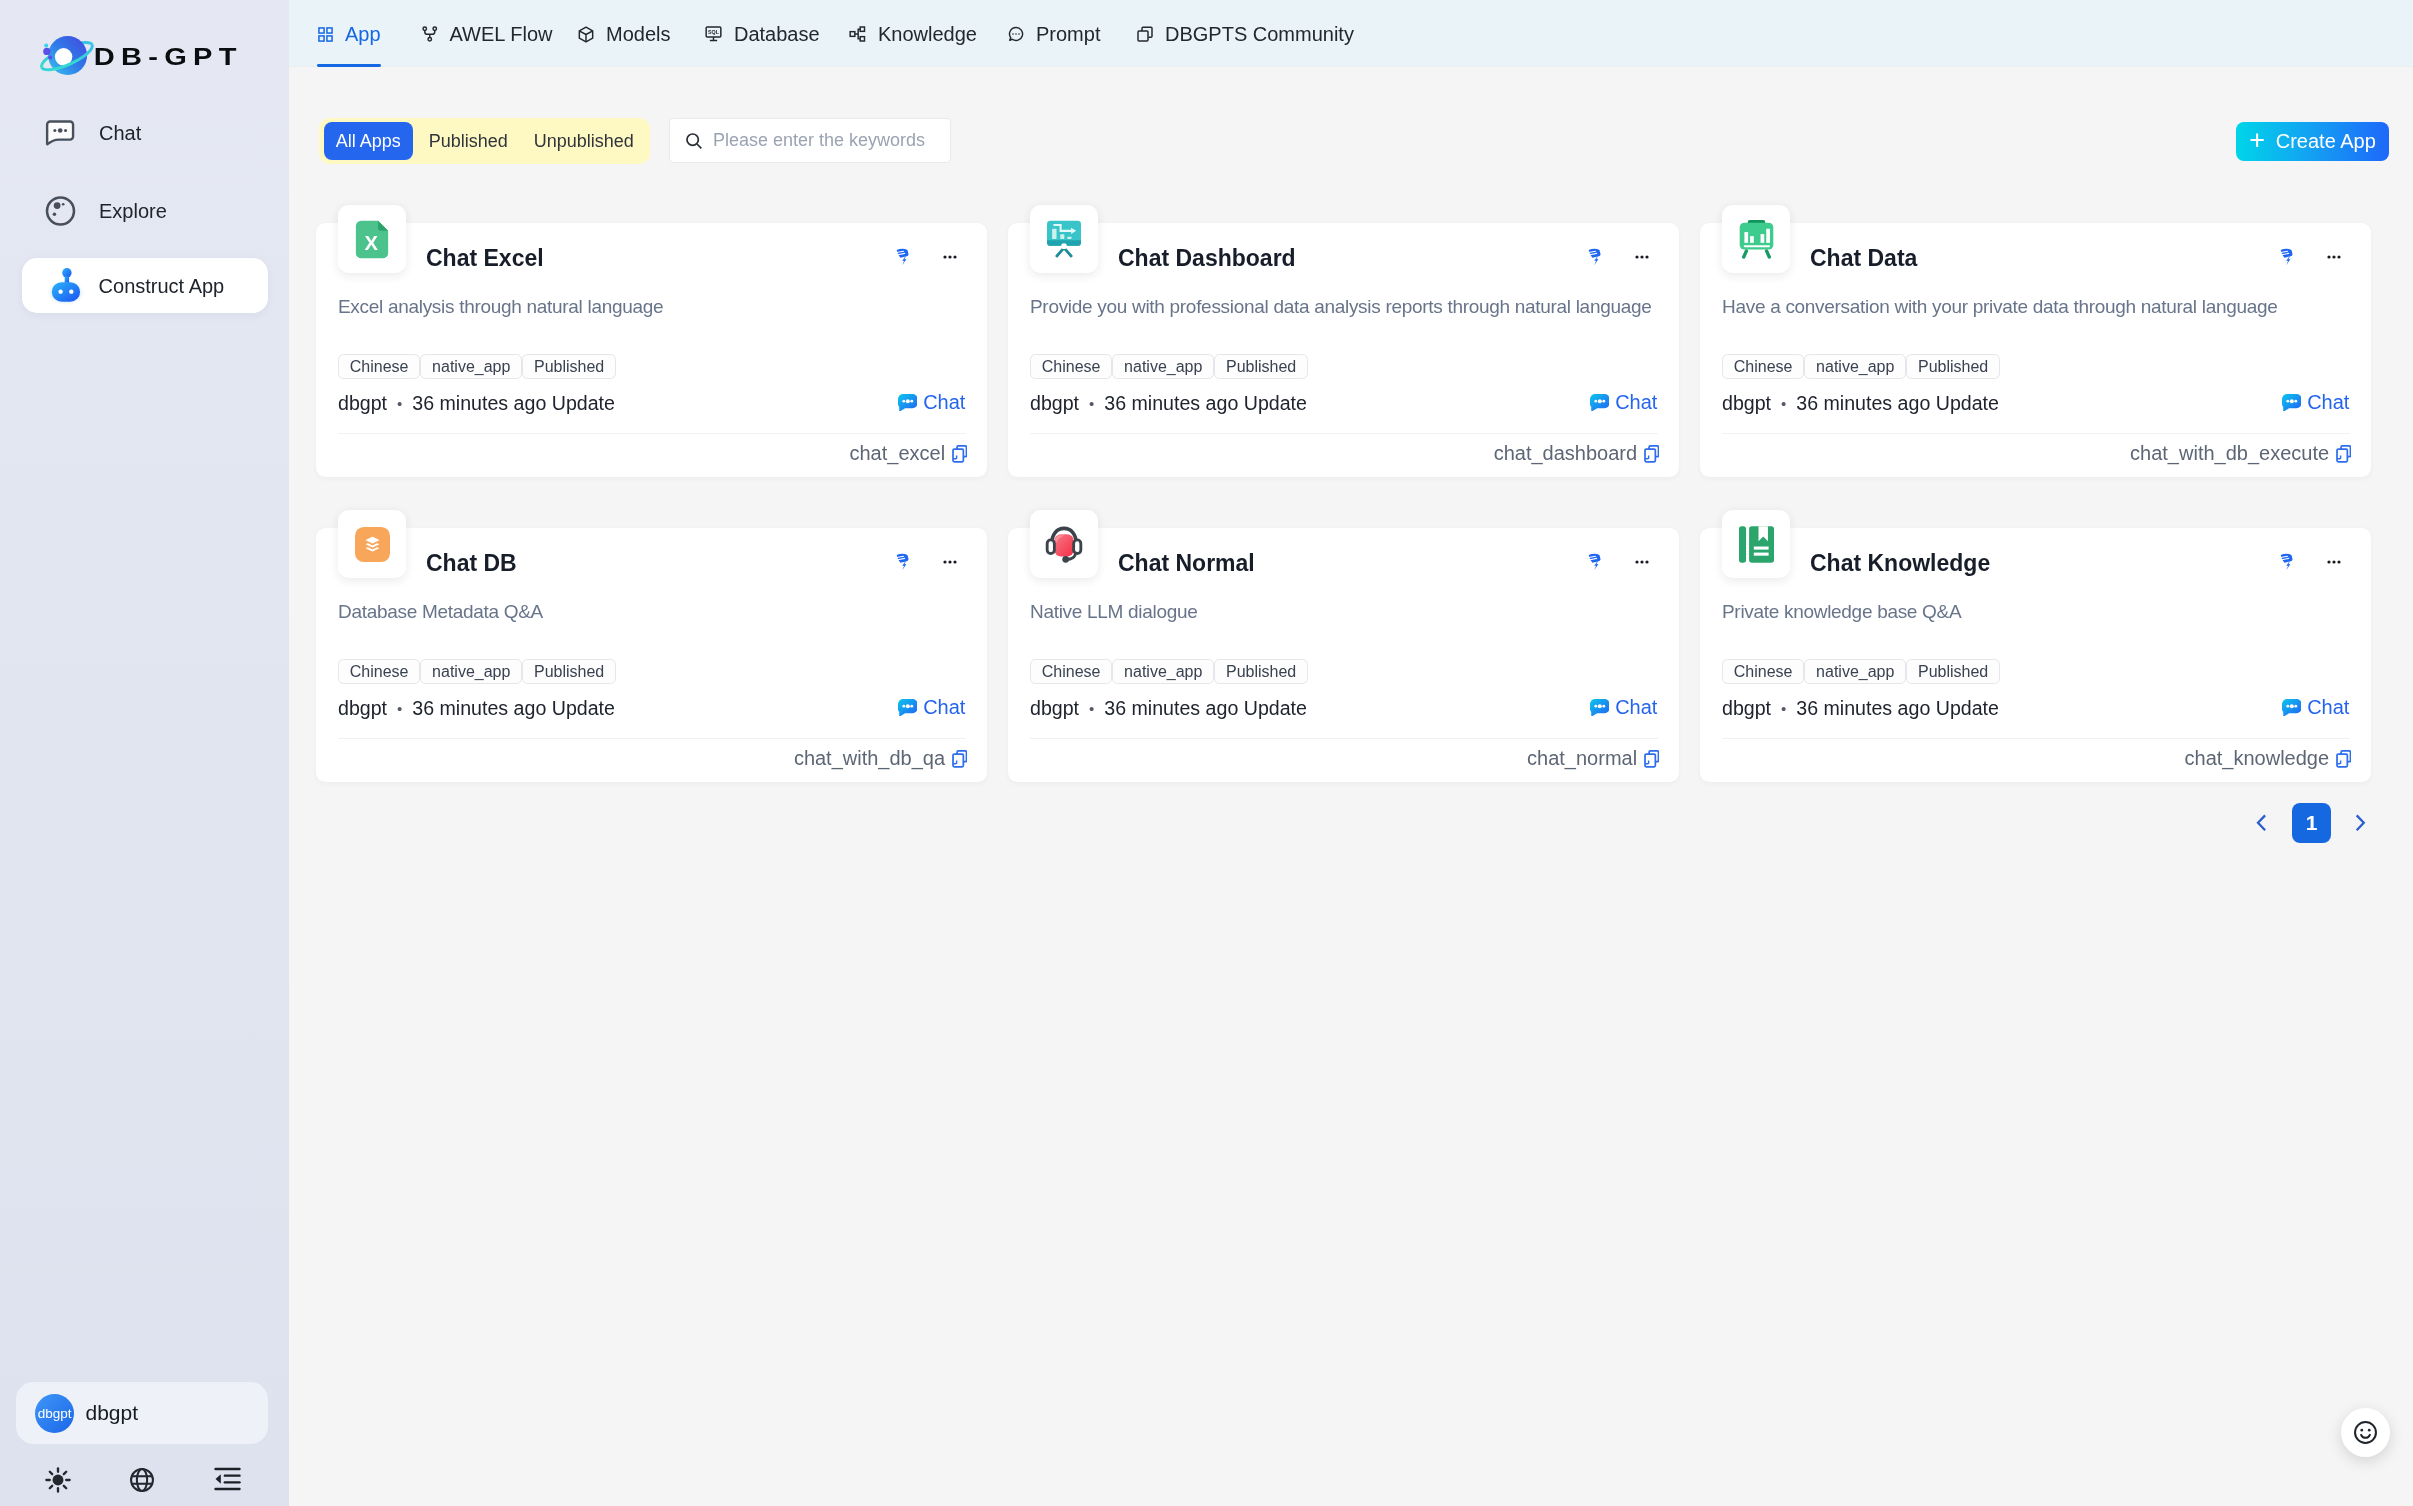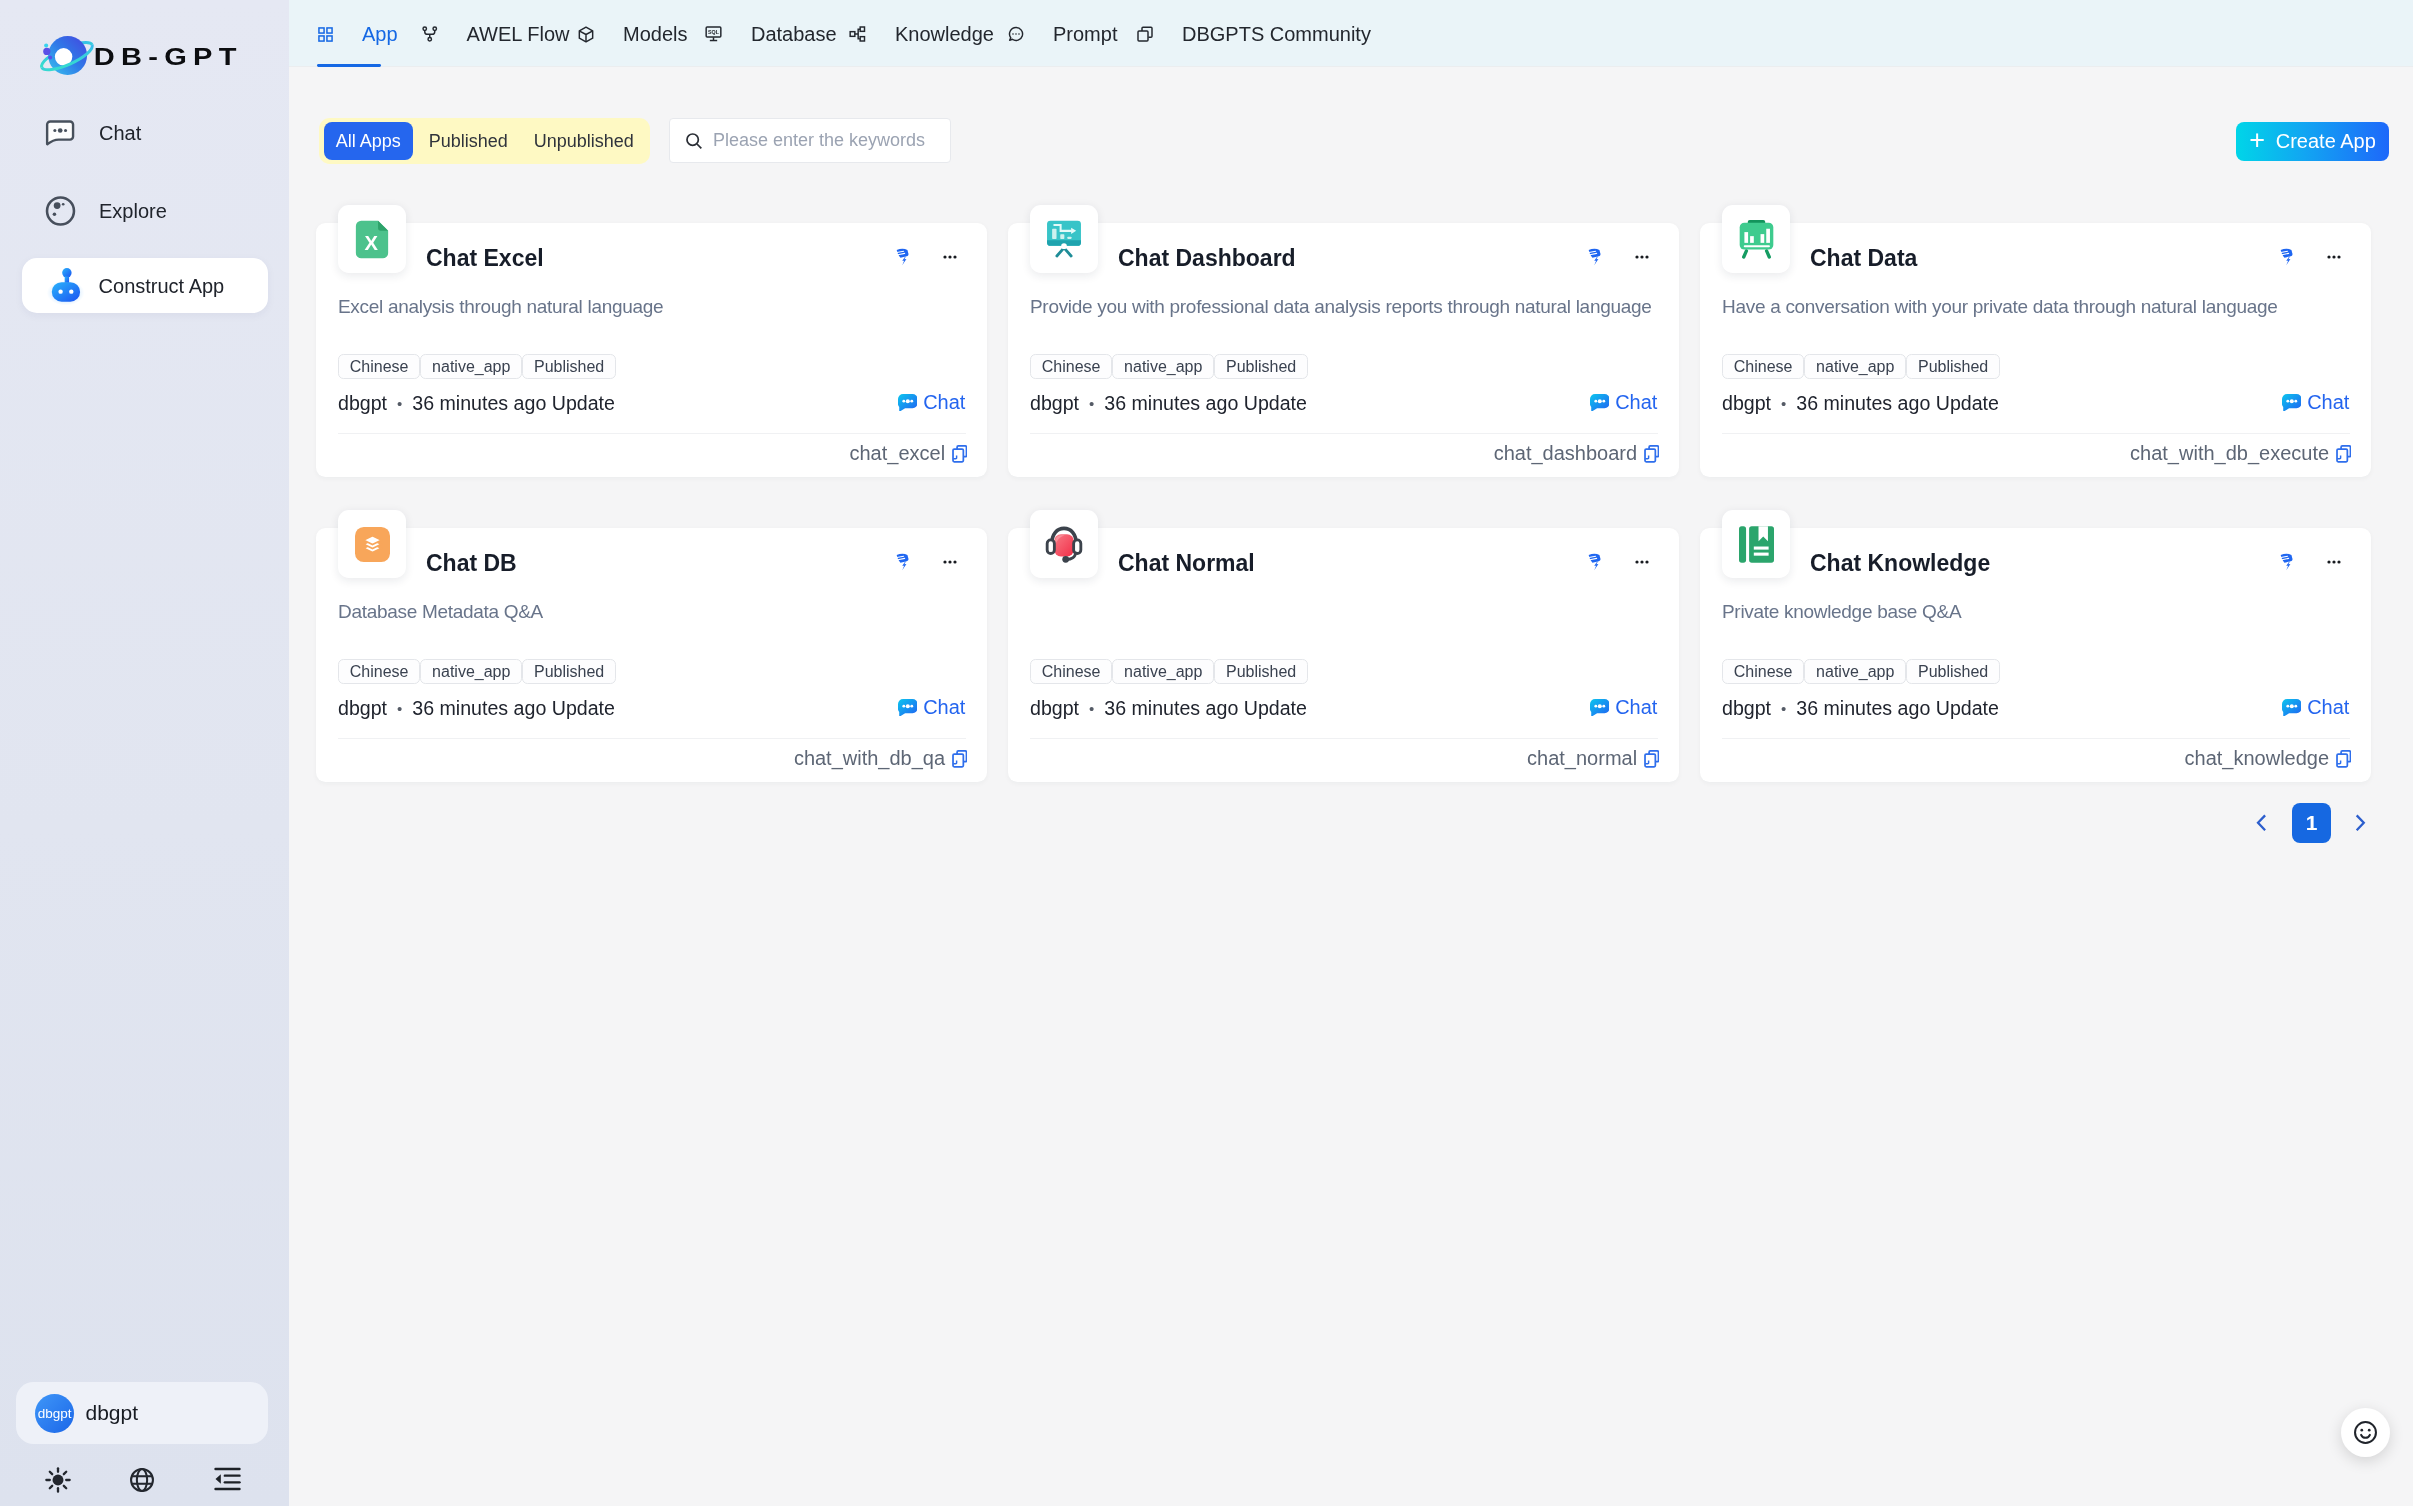--- a/index.html
+++ b/index.html
@@ -25,21 +25,21 @@
   #userchip .av { position:absolute; left:19.6px; top:11.5px; width:39px; height:39px; border-radius:50%;
     background:linear-gradient(135deg,#3f97f8 0%,#1b66e8 100%); color:#fff; font-size:13.5px;
     display:flex; align-items:center; justify-content:center; }
   #userchip .un { position:absolute; left:70px; top:50%; transform:translateY(-50%);
     font-size:21px; color:#171b22; }
   .bic { position:absolute; top:1467px; }
 
   
   #nav { position:absolute; left:289px; top:0; width:2124px; height:67px; background:#eaf4f8;
     border-bottom:1.4px solid #ebedef; }
-  .tab { position:absolute; top:0; padding-top:2px; height:66px; display:flex; align-items:center; gap:29px;
+  .tab { position:absolute; top:0; padding-top:2px; height:66px; display:flex; align-items:center; gap:12px;
     font-size:20px; color:#23272e; }
   .tab.on { color:#1568e4; font-weight:500; }
   #underline { position:absolute; left:-1.4px; top:64px; width:64px; height:3.4px; background:#1568e4; border-radius:1.4px;}
 
   
   #filters { position:absolute; left:319px; top:118px; width:331px; height:46px; background:#fef9c3;
     border-radius:10.8px; display:flex; align-items:center; }
   #filters .fon { margin-left:4.7px; height:38px; padding:0 12px; background:#2566ee; color:#fff;
     border-radius:8px; font-size:18px; display:flex; align-items:center; white-space:nowrap; }
   #filters .foff { font-size:18px; color:#30343c; padding:0 13px; white-space:nowrap; }
@@ -475,20 +475,21 @@
           <path d="M2.4 3 C7.8 0.6 13.6 0.5 18.3 2.8 L19.8 8.6 C20.2 10.3 19.2 11.8 17.4 12.2 L8 14.3 C5.3 11.3 3.4 7.5 2.4 3 z" fill="#1f66f1"></path>
           <path d="M2.7 6.6 L12.6 4.8" stroke="#fff" stroke-width="1.6" stroke-linecap="round"></path>
           <path d="M4.2 10 L14.2 7.9" stroke="#fff" stroke-width="1.6" stroke-linecap="round"></path>
           <path d="M14.8 12.8 L10.6 19 l2.8 -0.2 L10.6 25.4 L16.8 16.4 l-3 0.2 L16 12.6 z" fill="#1f66f1"></path>
         </svg>
       <svg class="cdots" width="14" height="4" viewBox="0 0 21 6">
           <circle cx="3" cy="3" r="2.4" fill="#181b20"></circle>
           <circle cx="10.5" cy="3" r="2.4" fill="#181b20"></circle>
           <circle cx="18" cy="3" r="2.4" fill="#181b20"></circle>
         </svg>
+      <div class="cdesc">Native LLM dialogue</div>
       <div class="tags">
           <span class="tag">Chinese</span>
           <span class="tag">native_app</span>
           <span class="tag">Published</span>
         </div>
       <div class="meta">dbgpt<span class="bl">•</span>36 minutes ago Update</div>
       <div class="chatlink"><svg width="19.6" height="17.6" viewBox="0 0 29 26">
             <path d="M7.5 0 h14 a7.5 7.5 0 0 1 7.5 7.5 v6 a7.5 7.5 0 0 1 -7.5 7.5 H10.5 L3.2 25.6 c-.7 .5 -1.4 .1 -1.4 -.8 v-5.4 A7.5 7.5 0 0 1 0 13.5 v-6 A7.5 7.5 0 0 1 7.5 0 z" fill="url(#bubg)"></path>
             <circle cx="8.6" cy="10.6" r="2.1" fill="#fff"></circle>
             <circle cx="14.5" cy="10.6" r="3" fill="#fff"></circle>

